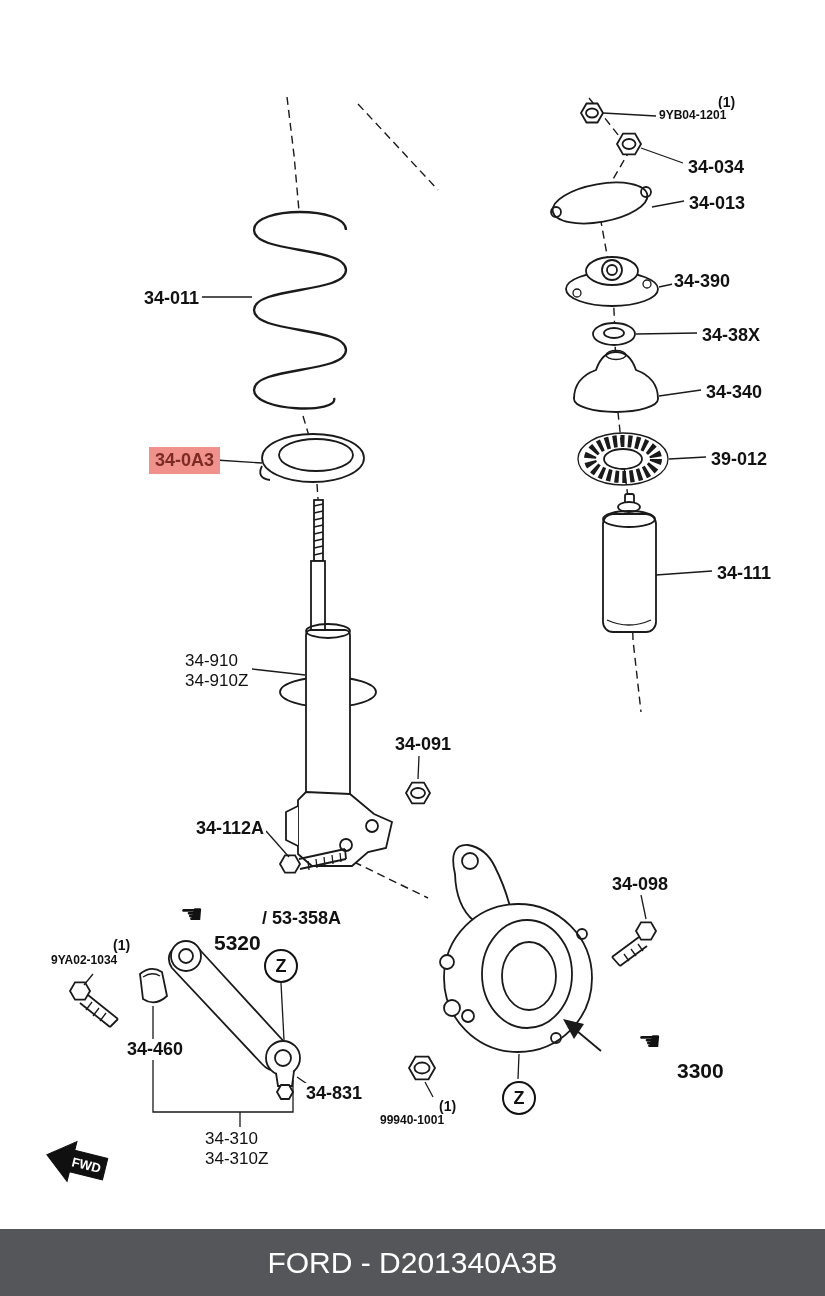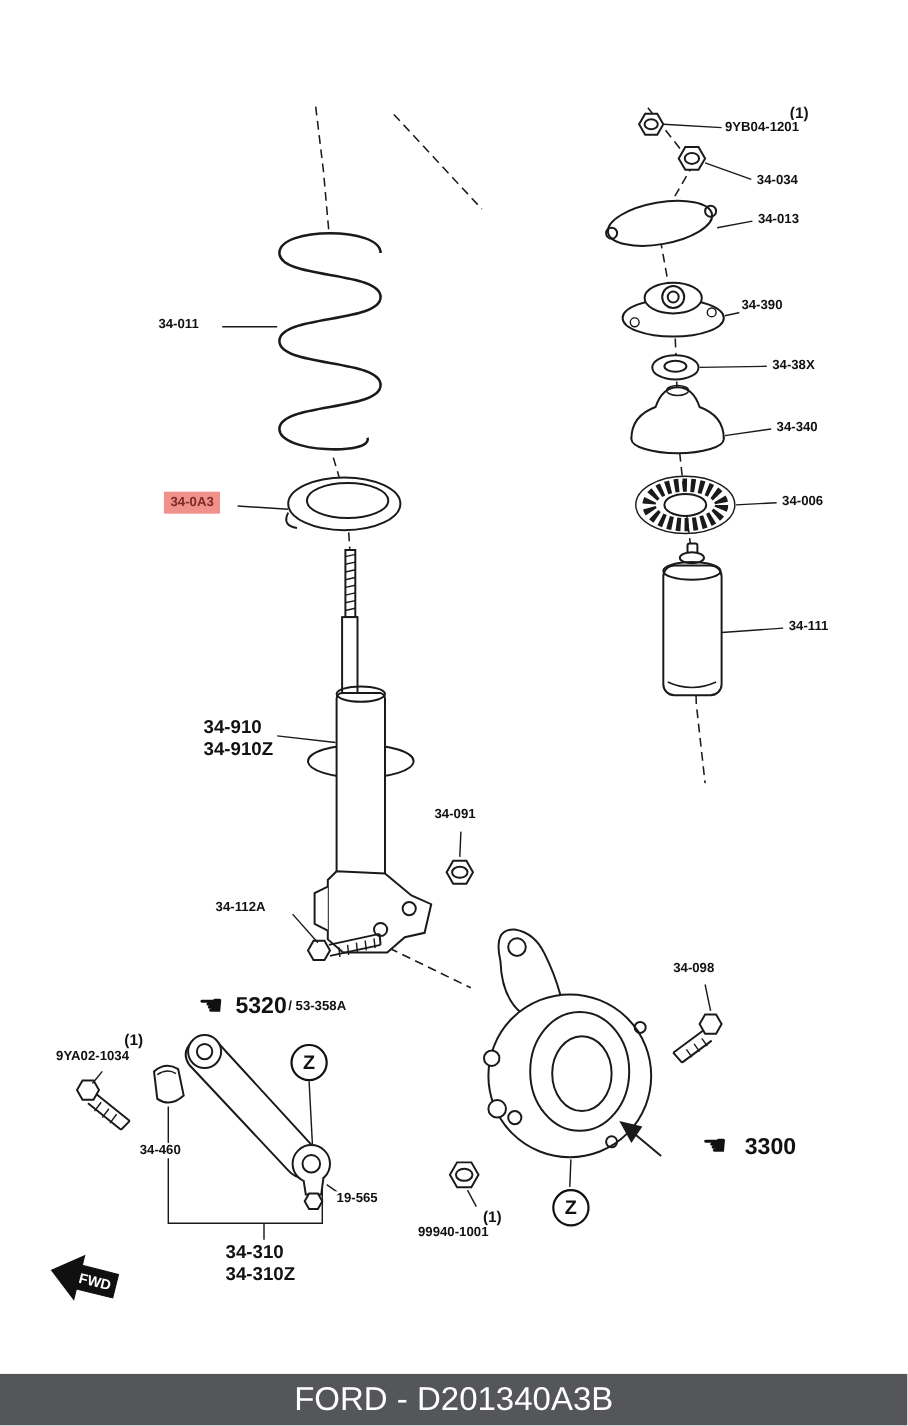--- a/index.html
+++ b/index.html
@@ -4,29 +4,29 @@
 <style>
   html,body{margin:0;padding:0;}
   body{font-family:"Liberation Sans",sans-serif;background:#fff;}
   .page{position:relative;width:825px;height:1296px;background:#fff;overflow:hidden;}
   svg.diagram{position:absolute;left:0;top:0;}
   .ln{fill:none;stroke:#1a1a1a;stroke-width:1.8;}
   .lnw{fill:#ffffff;stroke:#1a1a1a;stroke-width:1.8;}
   .thin{stroke-width:1.3;}
   .sp{fill:none;stroke:#1a1a1a;stroke-width:2.3;}
   .dash{fill:none;stroke:#1a1a1a;stroke-width:1.4;stroke-dasharray:8 5;}
-  .lbl{position:absolute;font-weight:bold;font-size:12px;color:#111;white-space:nowrap;background:#fff;padding:0 2px;line-height:1.15;}
+  .lbl{position:absolute;font-weight:bold;font-size:18px;color:#111;white-space:nowrap;background:#fff;padding:0 2px;line-height:1.15;}
   .lbl.sm{font-size:12px;}
   .lbl.xs{font-size:14px;}
-  .lbl.lg{font-size:21px;}
-  .lbl2{position:absolute;font-weight:bold;font-size:17px;color:#111;white-space:nowrap;background:#fff;padding:0 2px;line-height:1.15;}
+  .lbl.lg{font-size:21px;margin-top:28px;}
+  .lbl2{position:absolute;font-weight:normal;font-size:17px;color:#111;white-space:nowrap;background:#fff;padding:0 2px;line-height:1.15;}
   .hl{background:#f1918b;color:#7c2b24;padding:3px 6px;}
   .zmark{position:absolute;width:30px;height:30px;border:2px solid #111;border-radius:50%;display:flex;align-items:center;justify-content:center;font-weight:bold;font-size:18px;background:#fff;color:#111;}
   .hand{position:absolute;font-size:26px;color:#111;line-height:1;}
-  .footer{position:absolute;left:0;bottom:0;width:825px;height:47px;background:#55565a;color:#fff;display:flex;align-items:center;justify-content:center;gap:55px;font-size:30px;}
+  .footer{position:absolute;left:0;bottom:0;width:825px;height:67px;background:#55565a;color:#fff;display:flex;align-items:center;justify-content:center;gap:55px;font-size:30px;}
 </style>
 </head>
 <body style="background: rgb(255, 255, 255);">
 
 <div class="page">
 
   <svg class="diagram" width="825" height="1230" viewBox="0 0 825 1230">
 
     <g>
       <polyline class="dash" points="287,97 294,155 299,211"></polyline>
@@ -203,42 +203,42 @@
     </g>
   </svg>
 
   <div class="lbl xs" style="left:716px;top:94px">(1)</div>
   <div class="lbl sm" style="left:657px;top:109px">9YB04-1201</div>
   <div class="lbl" style="left:686px;top:157px">34-034</div>
   <div class="lbl" style="left:687px;top:193px">34-013</div>
   <div class="lbl" style="left:672px;top:271px">34-390</div>
   <div class="lbl" style="left:700px;top:325px">34-38X</div>
   <div class="lbl" style="left:704px;top:382px">34-340</div>
-  <div class="lbl" style="left:709px;top:449px">34-006</div>
+  <div class="lbl" style="left:709px;top:449px">39-012</div>
   <div class="lbl" style="left:715px;top:563px">34-111</div>
 
   <div class="lbl" style="left:142px;top:288px">34-011</div>
   <div class="lbl hl" style="left: 149px; top: 447px; background: rgb(241, 145, 139); color: rgb(124, 43, 36);">34-0A3</div>
 
   <div class="lbl2" style="left:183px;top:651px">
     <div>34-910</div>
     <div>34-910Z</div>
   </div>
 
   <div class="lbl" style="left:393px;top:734px">34-091</div>
   <div class="lbl" style="left:194px;top:818px">34-112A</div>
 
   <span class="hand" style="left:180px;top:901px">☚</span>
   <div class="lbl lg" style="left:212px;top:903px">5320</div>
   <div class="lbl" style="left:260px;top:908px">/ 53-358A</div>
 
   <div class="lbl xs" style="left:111px;top:937px">(1)</div>
   <div class="lbl sm" style="left:49px;top:954px">9YA02-1034</div>
   <div class="lbl" style="left:125px;top:1039px">34-460</div>
-  <div class="lbl" style="left:304px;top:1083px">19-565</div>
+  <div class="lbl" style="left:304px;top:1083px">34-831</div>
 
   <div class="lbl2" style="left:203px;top:1129px">
     <div>34-310</div>
     <div>34-310Z</div>
   </div>
 
   <div class="lbl xs" style="left:437px;top:1098px">(1)</div>
   <div class="lbl sm" style="left:378px;top:1114px">99940-1001</div>
   <div class="lbl" style="left:610px;top:874px">34-098</div>
 

